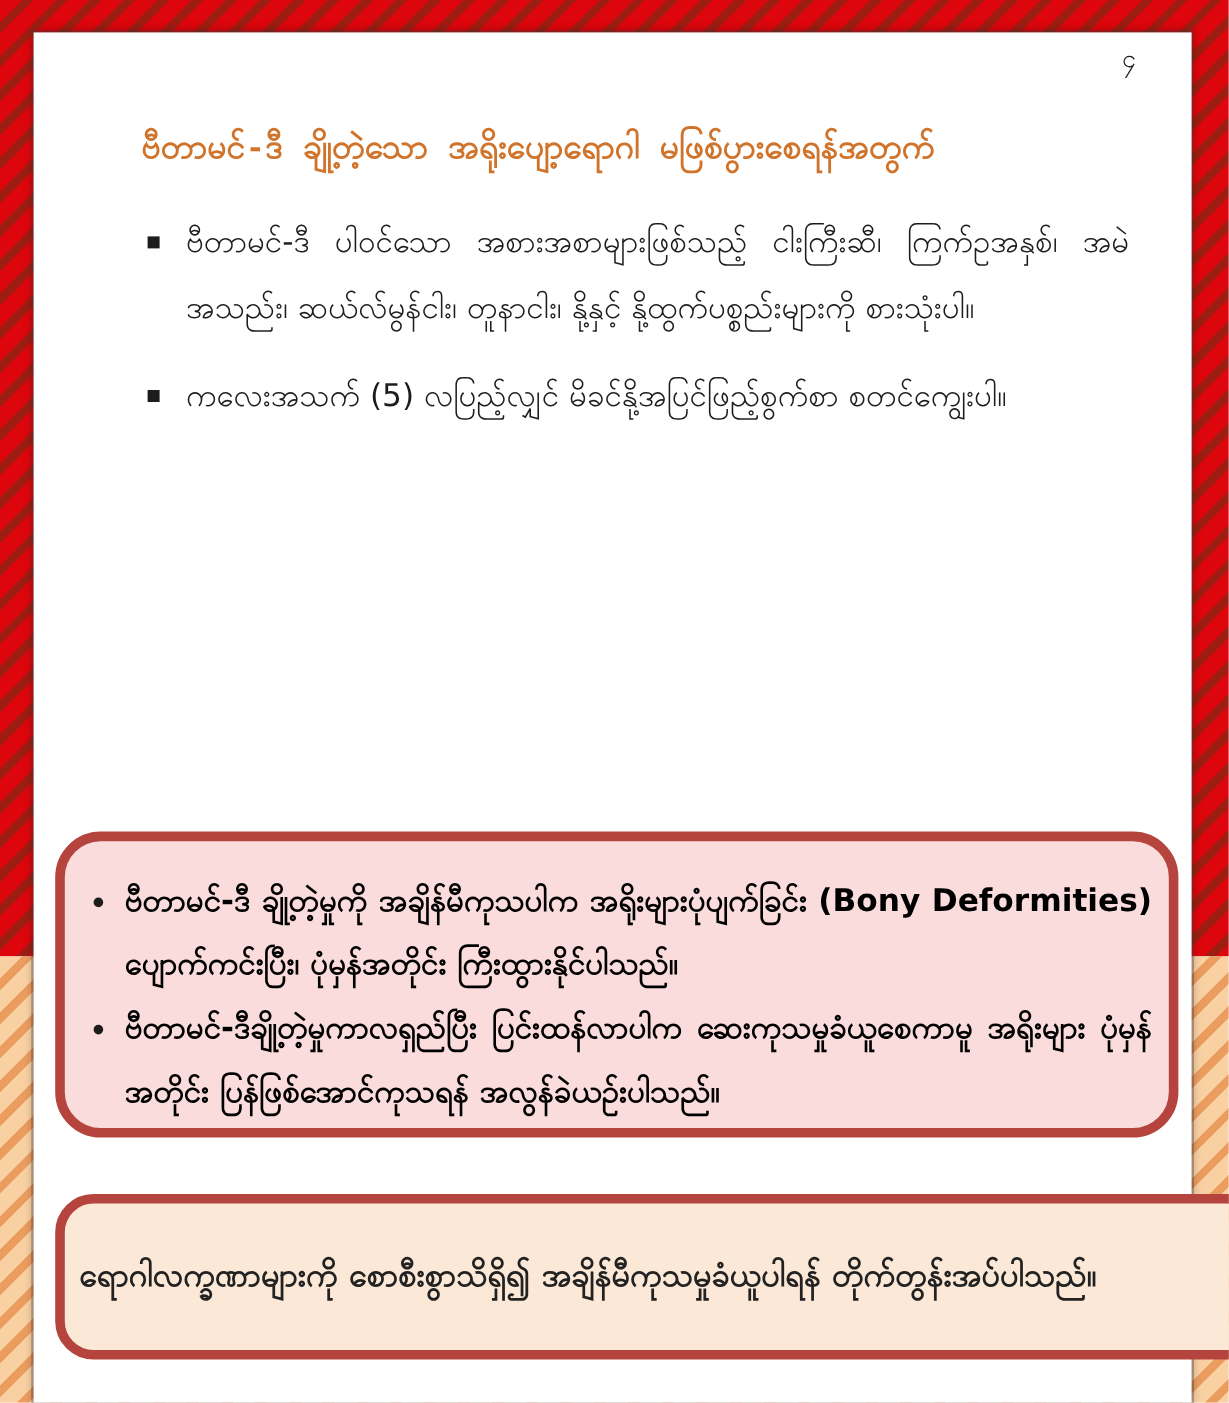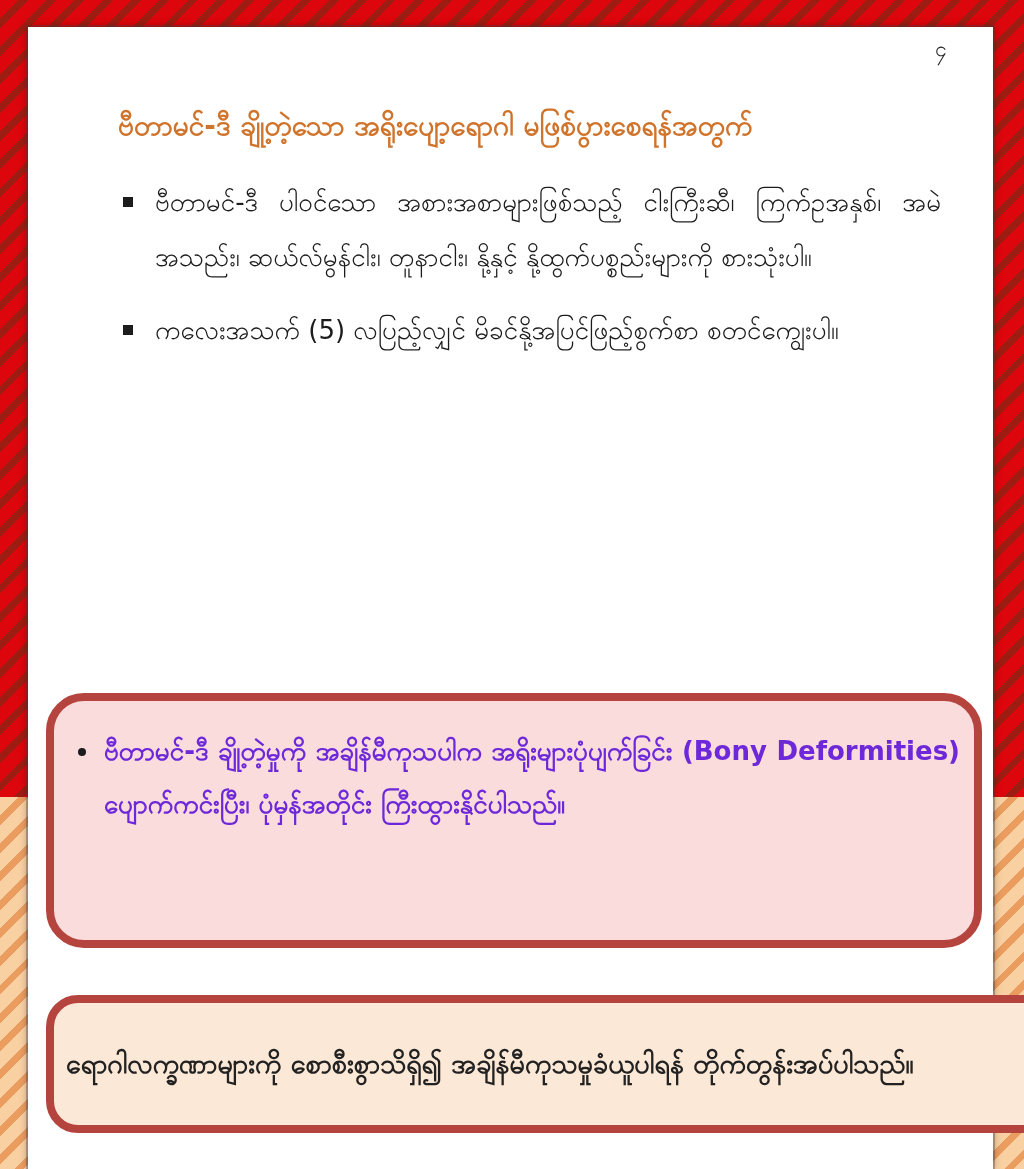--- a/index.html
+++ b/index.html
@@ -35,20 +35,21 @@
     position:absolute;top:8px;left:888px;
     width:50px;text-align:center;
     font-size:21px;color:#222;
   }
   .heading{
     position:absolute;left:90px;top:78px;margin:0;
     width:830px;
     font-size:28px;font-weight:bold;
     color:var(--heading-color,#d0742c);
     line-height:42px;
+    font-family:Liberation Mono, monospace;
   }
   .main-list{
     position:absolute;left:95px;top:148px;
     width:818px;margin:0;padding:0;list-style:none;
   }
   .main-list li{
     display:flex;align-items:flex-start;
     margin:0 0 4px 0;
     font-size:26px;line-height:55px;justify-content:center;
   }
@@ -66,21 +67,21 @@
     background:var(--pink-box-fill,#fadcdc);
     border:8px solid var(--box-border,#b5443e);
     border-radius:38px;
   }
   .pink-box ul{
     margin:0;padding:24px 14px 0 20px;list-style:none;
   }
   .pink-box li{
     display:flex;align-items:flex-start;
     font-size:26px;font-weight:bold;line-height:53px;
-    color:#6d28d9;
+    color:#000000;
   }
   .dot-bullet{
     flex:0 0 auto;
     width:8px;height:8px;border-radius:50%;background:#1c1c1c;
     margin:23px 18px 0 4px;
   }
   .peach-box{
     position:absolute;left:18px;top:968px;
     width:1008px;height:138px;box-sizing:border-box;
     background:var(--peach-box-fill,#fce8d6);
@@ -118,20 +119,24 @@
         <span class="li-text">ကလေးအသက် (5) လပြည့်လျှင် မိခင်နို့အပြင်ဖြည့်စွက်စာ စတင်ကျွေးပါ။</span>
       </li>
     </ul>
 
     <div class="pink-box">
       <ul>
         <li>
           <span class="dot-bullet"></span>
           <span class="li-text">ဗီတာမင်-ဒီ ချို့တဲ့မှုကို အချိန်မီကုသပါက အရိုးများပုံပျက်ခြင်း (Bony Deformities) ပျောက်ကင်းပြီး၊ ပုံမှန်အတိုင်း ကြီးထွားနိုင်ပါသည်။</span>
         </li>
+        <li>
+          <span class="dot-bullet"></span>
+          <span class="li-text">ဗီတာမင်-ဒီချို့တဲ့မှုကာလရှည်ပြီး ပြင်းထန်လာပါက ဆေးကုသမှုခံယူစေကာမူ အရိုးများ ပုံမှန်အတိုင်း ပြန်ဖြစ်အောင်ကုသရန် အလွန်ခဲယဉ်းပါသည်။</span>
+        </li>
       </ul>
     </div>
 
     <div class="peach-box">
       <p>ရောဂါလက္ခဏာများကို စောစီးစွာသိရှိ၍ အချိန်မီကုသမှုခံယူပါရန် တိုက်တွန်းအပ်ပါသည်။</p>
     </div>
 
   </div>
 </div>
 

